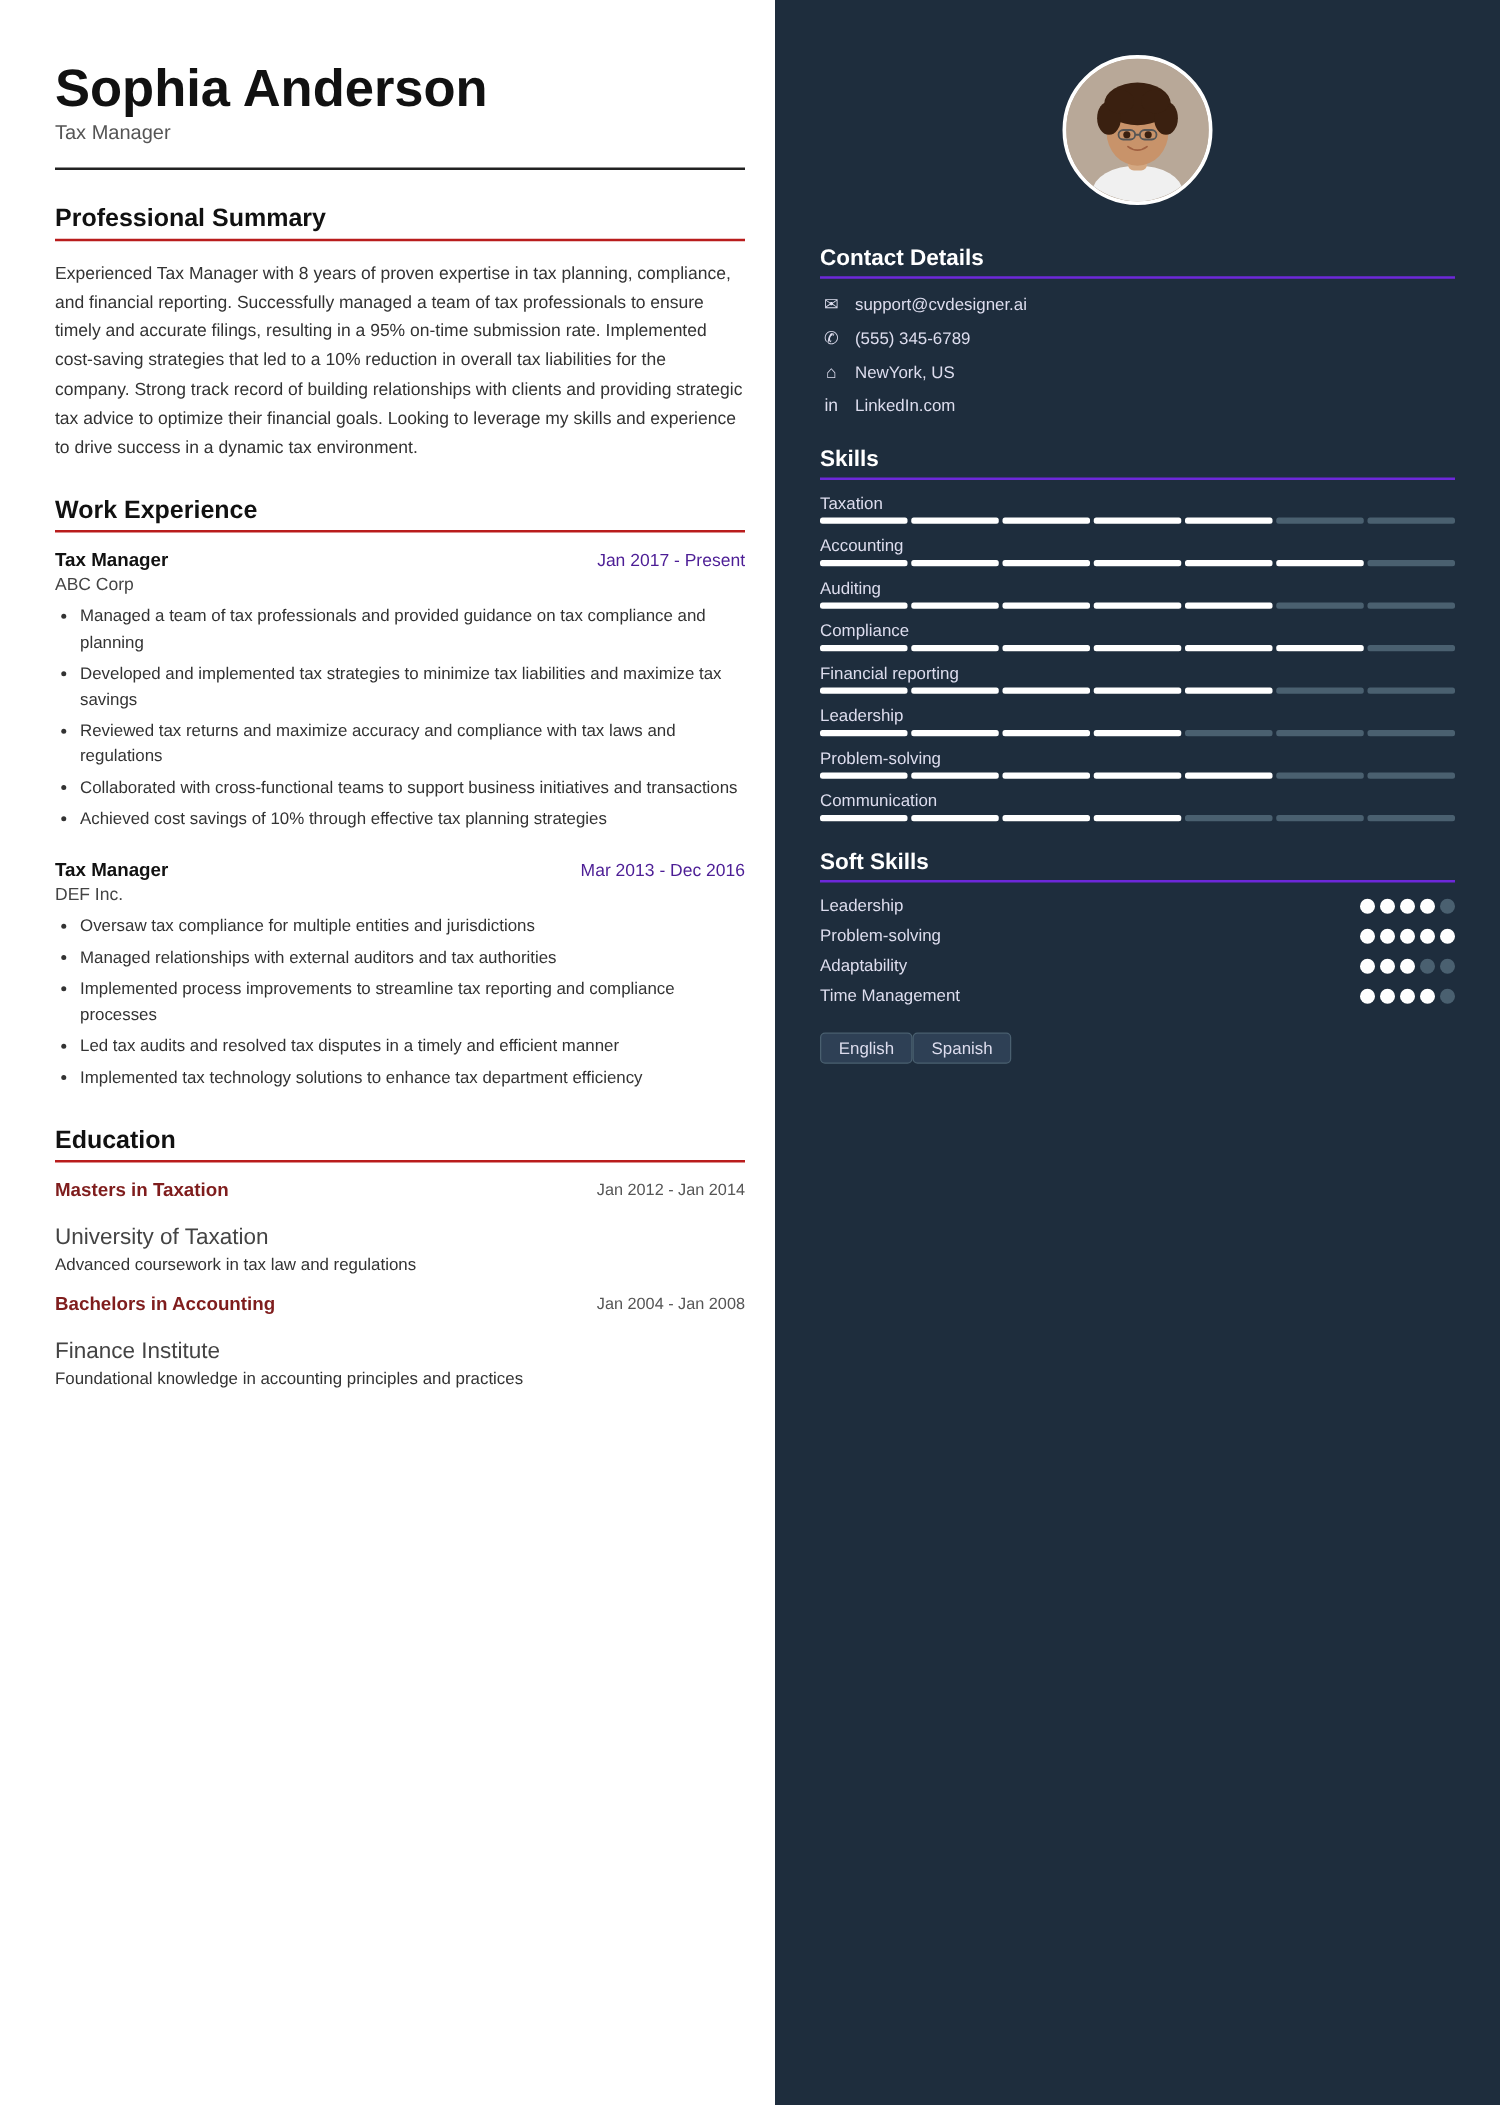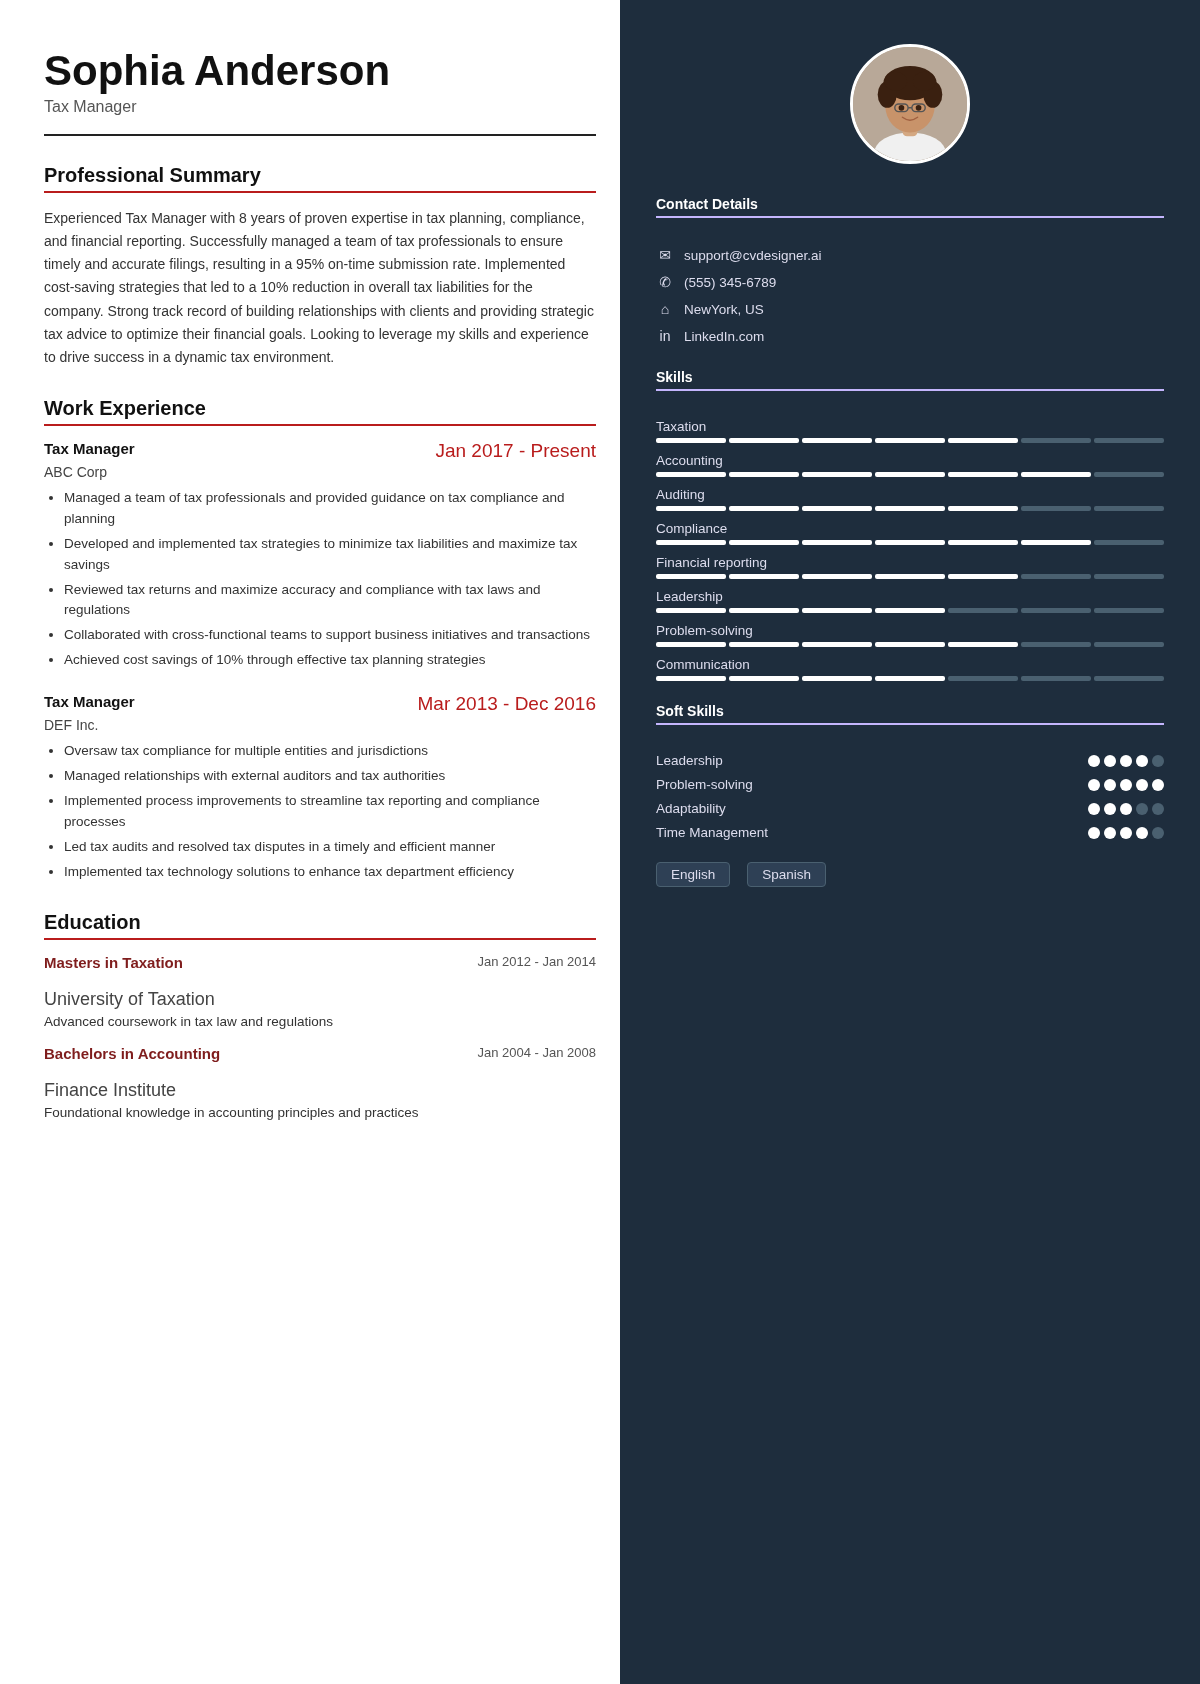--- a/index.html
+++ b/index.html
@@ -56,21 +56,21 @@
     
     .section { margin-bottom: 28px; }
 
     .job-header {
       display: flex;
       justify-content: space-between;
       align-items: flex-start;
       margin-bottom: 2px;
     }
     .job-title { font-size: 15px; font-weight: 700; color: #111; }
-    .job-date { font-size: 19px; color: #b91c1c; white-space: nowrap; }
+    .job-date { font-size: 14px; color: #4c1d95; white-space: nowrap; }
     .job-company { font-size: 14px; color: #444; margin-bottom: 8px; }
 
     .job-bullets { list-style: disc; padding-left: 20px; }
     .job-bullets li {
       font-size: 13.5px;
       color: #333;
       line-height: 1.55;
       margin-bottom: 4px;
     }
 
@@ -108,26 +108,26 @@
       overflow: hidden;
       border: 3px solid #fff;
       background: #b0a090;
       display: flex;
       align-items: center;
       justify-content: center;
     }
     .avatar svg { width: 120px; height: 120px; }
 
     .right-section-title {
-      font-size: 14px;
+      font-size: 18px;
       font-weight: 700;
       color: #fff;
-      border-bottom: 2px solid #c4b5fd;
+      border-bottom: 2px solid #6d28d9;
       padding-bottom: 4px;
-      margin-bottom: 28px;
+      margin-bottom: 11px;
     }
 
     .contact-item {
       display: flex;
       align-items: center;
       gap: 10px;
       font-size: 13.5px;
       color: #dde;
       margin-bottom: 9px;
     }
@@ -170,21 +170,21 @@
     .dot {
       width: 12px;
       height: 12px;
       border-radius: 50%;
     }
     .dot.filled { background: #fff; }
     .dot.empty { background: #4a6070; }
 
     
     .lang-section { margin-top: 0; }
-    .lang-tags { display: flex; gap: 17px; flex-wrap: wrap; margin-top: 8px; }
+    .lang-tags { display: flex; gap: 0; flex-wrap: wrap; margin-top: 8px; }
     .lang-tag {
       background: #2e4055;
       color: #dde;
       border: 1px solid #4a6070;
       padding: 4px 14px;
       border-radius: 4px;
       font-size: 13.5px;
     }
   </style>
 </head>

